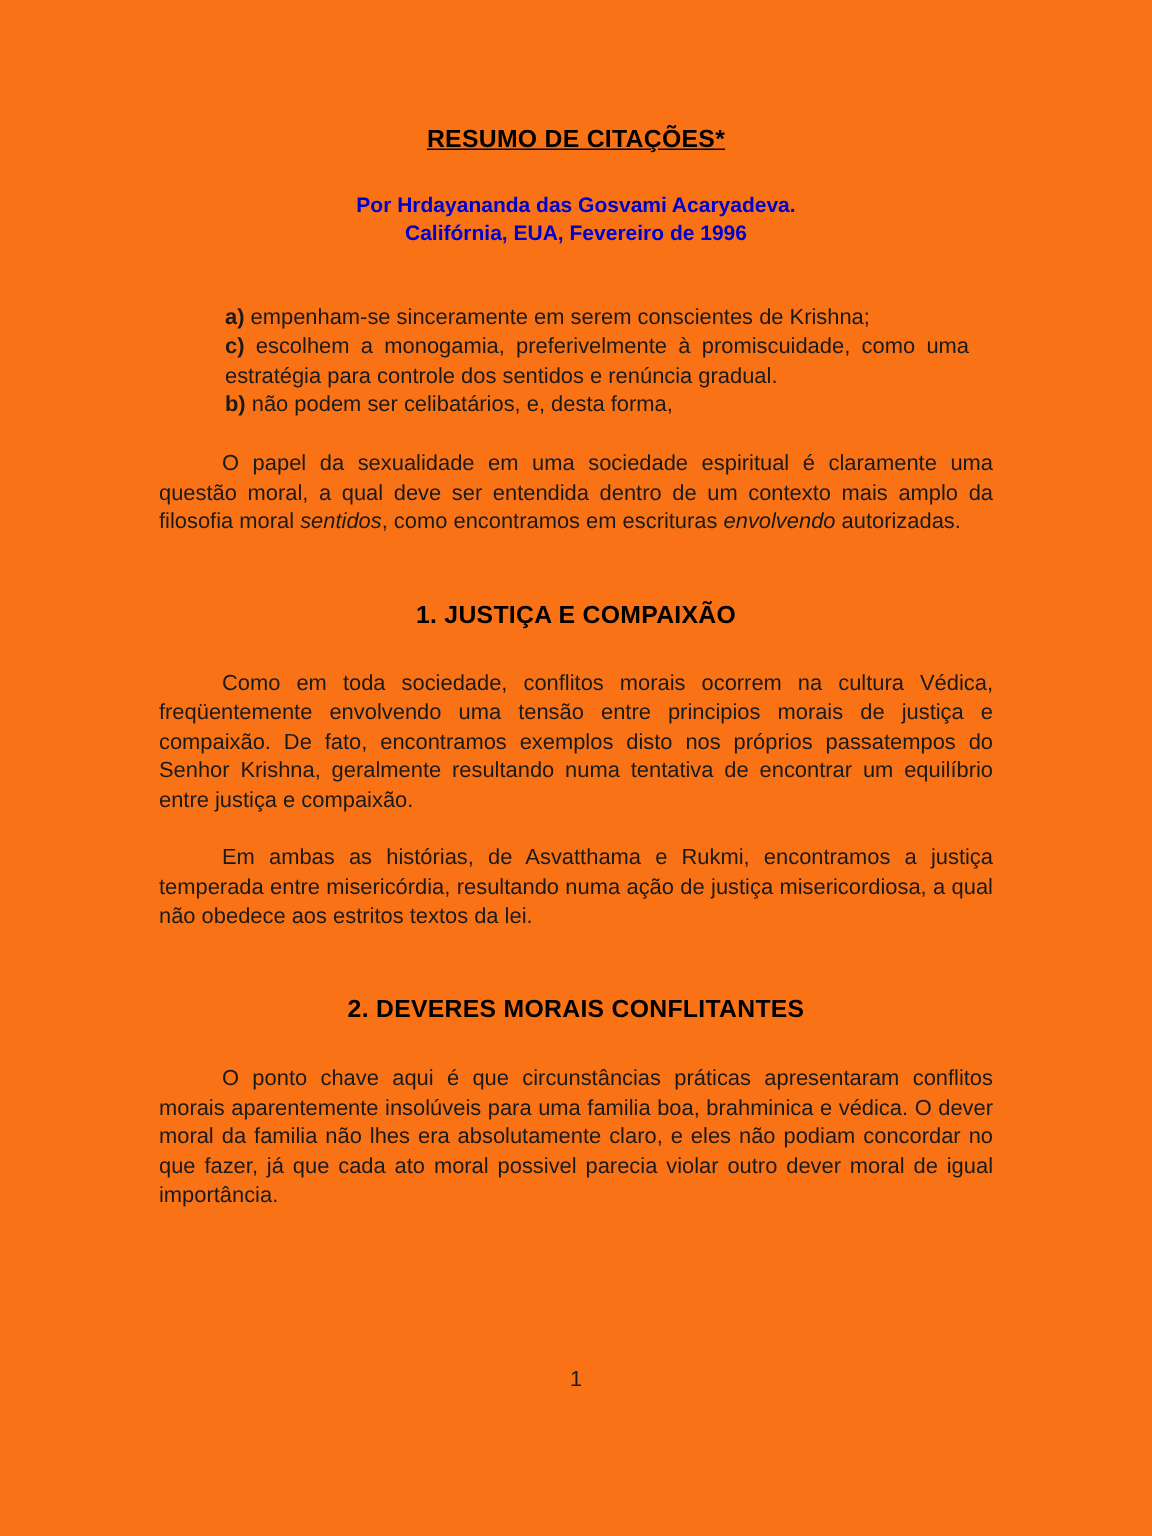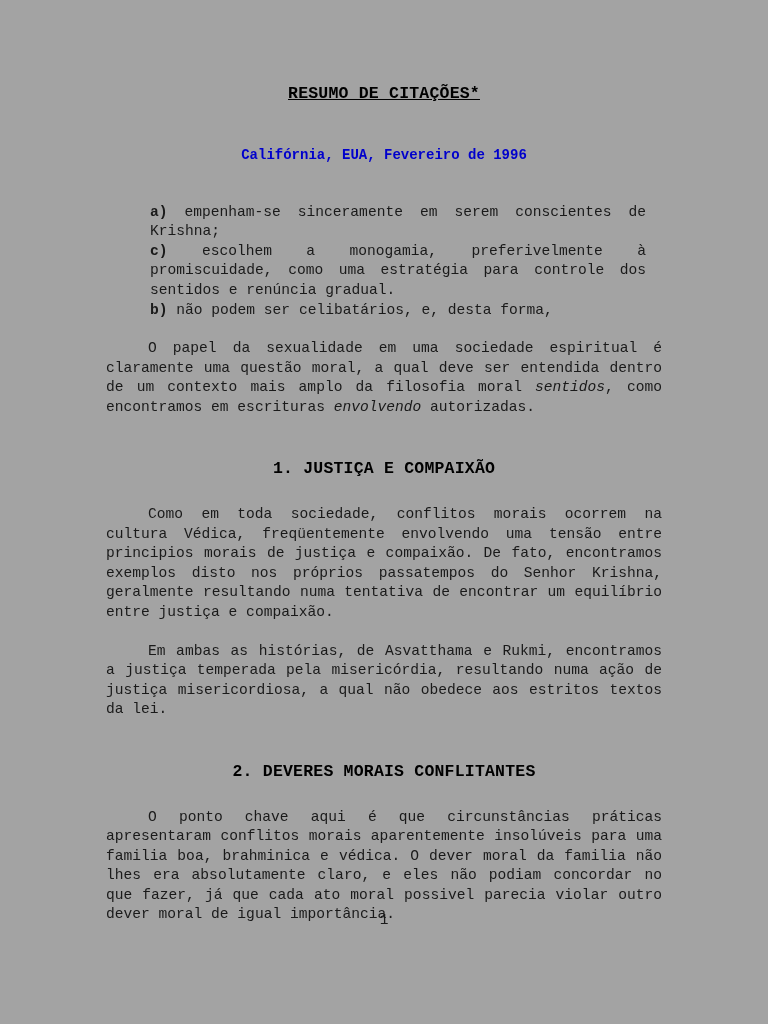--- a/index.html
+++ b/index.html
@@ -4,22 +4,22 @@
 <style>
   html, body {
     margin: 0;
     padding: 0;
     background: #ffffff;
   }
   .page {
     position: relative;
     width: 768px;
     height: 1024px;
-    background: #a3a3a3;
-    font-family: Liberation Mono, monospace;
+    background: #f97316;
+    font-family: Liberation Sans, sans-serif;
     color: #1a1a1a;
     overflow: hidden;
     box-sizing: border-box;
   }
   .content {
     padding: 84px 106px 0 106px;
   }
   .title {
     font-size: 16.5px;
     font-weight: bold;
@@ -89,36 +89,36 @@
 </style>
 </head>
 <body>
 
 <div class="page">
   <div class="content">
 
     <h1 class="title">RESUMO DE CITAÇÕES*</h1>
 
 
-    <p class="byline"><br><span>Califórnia, EUA, Fevereiro de 1996</span></p>
+    <p class="byline"><span>Por Hrdayananda das Gosvami Acaryadeva.</span><br><span>Califórnia, EUA, Fevereiro de 1996</span></p>
 
 
     <div class="list">
       <p class="list-item"><strong>a)</strong> <span>empenham-se sinceramente em serem conscientes de Krishna;</span></p>
       <p class="list-item"><strong>c)</strong> <span>escolhem a monogamia, preferivelmente à promiscuidade, como uma estratégia para controle dos sentidos e renúncia gradual.</span></p>
       <p class="list-item"><strong>b)</strong> <span>não podem ser celibatários, e, desta forma,</span></p>
     </div>
 
     <p class="para indent"><span>O papel da sexualidade em uma sociedade espiritual é claramente uma questão moral, a qual deve ser entendida dentro de um contexto mais amplo da filosofia moral </span><em class="vword">sentidos</em><span>, como encontramos em escrituras </span><em class="vword">envolvendo</em><span> autorizadas.</span></p>
 
     <h3 class="section-heading">1. JUSTIÇA E COMPAIXÃO</h3>
 
     <p class="para indent">Como em toda sociedade, conflitos morais ocorrem na cultura Védica, freqüentemente envolvendo uma tensão entre principios morais de justiça e compaixão. De fato, encontramos exemplos disto nos próprios passatempos do Senhor Krishna, geralmente resultando numa tentativa de encontrar um equilíbrio entre justiça e compaixão.</p>
 
-    <p class="para indent">Em ambas as histórias, de Asvatthama e Rukmi, encontramos a justiça temperada pela misericórdia, resultando numa ação de justiça misericordiosa, a qual não obedece aos estritos textos da lei.</p>
+    <p class="para indent">Em ambas as histórias, de Asvatthama e Rukmi, encontramos a justiça temperada entre misericórdia, resultando numa ação de justiça misericordiosa, a qual não obedece aos estritos textos da lei.</p>
 
     <h3 class="section-heading">2. DEVERES MORAIS CONFLITANTES</h3>
 
     <p class="para indent">O ponto chave aqui é que circunstâncias práticas apresentaram conflitos morais aparentemente insolúveis para uma familia boa, brahminica e védica. O dever moral da familia não lhes era absolutamente claro, e eles não podiam concordar no que fazer, já que cada ato moral possivel parecia violar outro dever moral de igual importância.</p>
 
   </div>
 
   <div class="page-number">1</div>
 </div>
 

